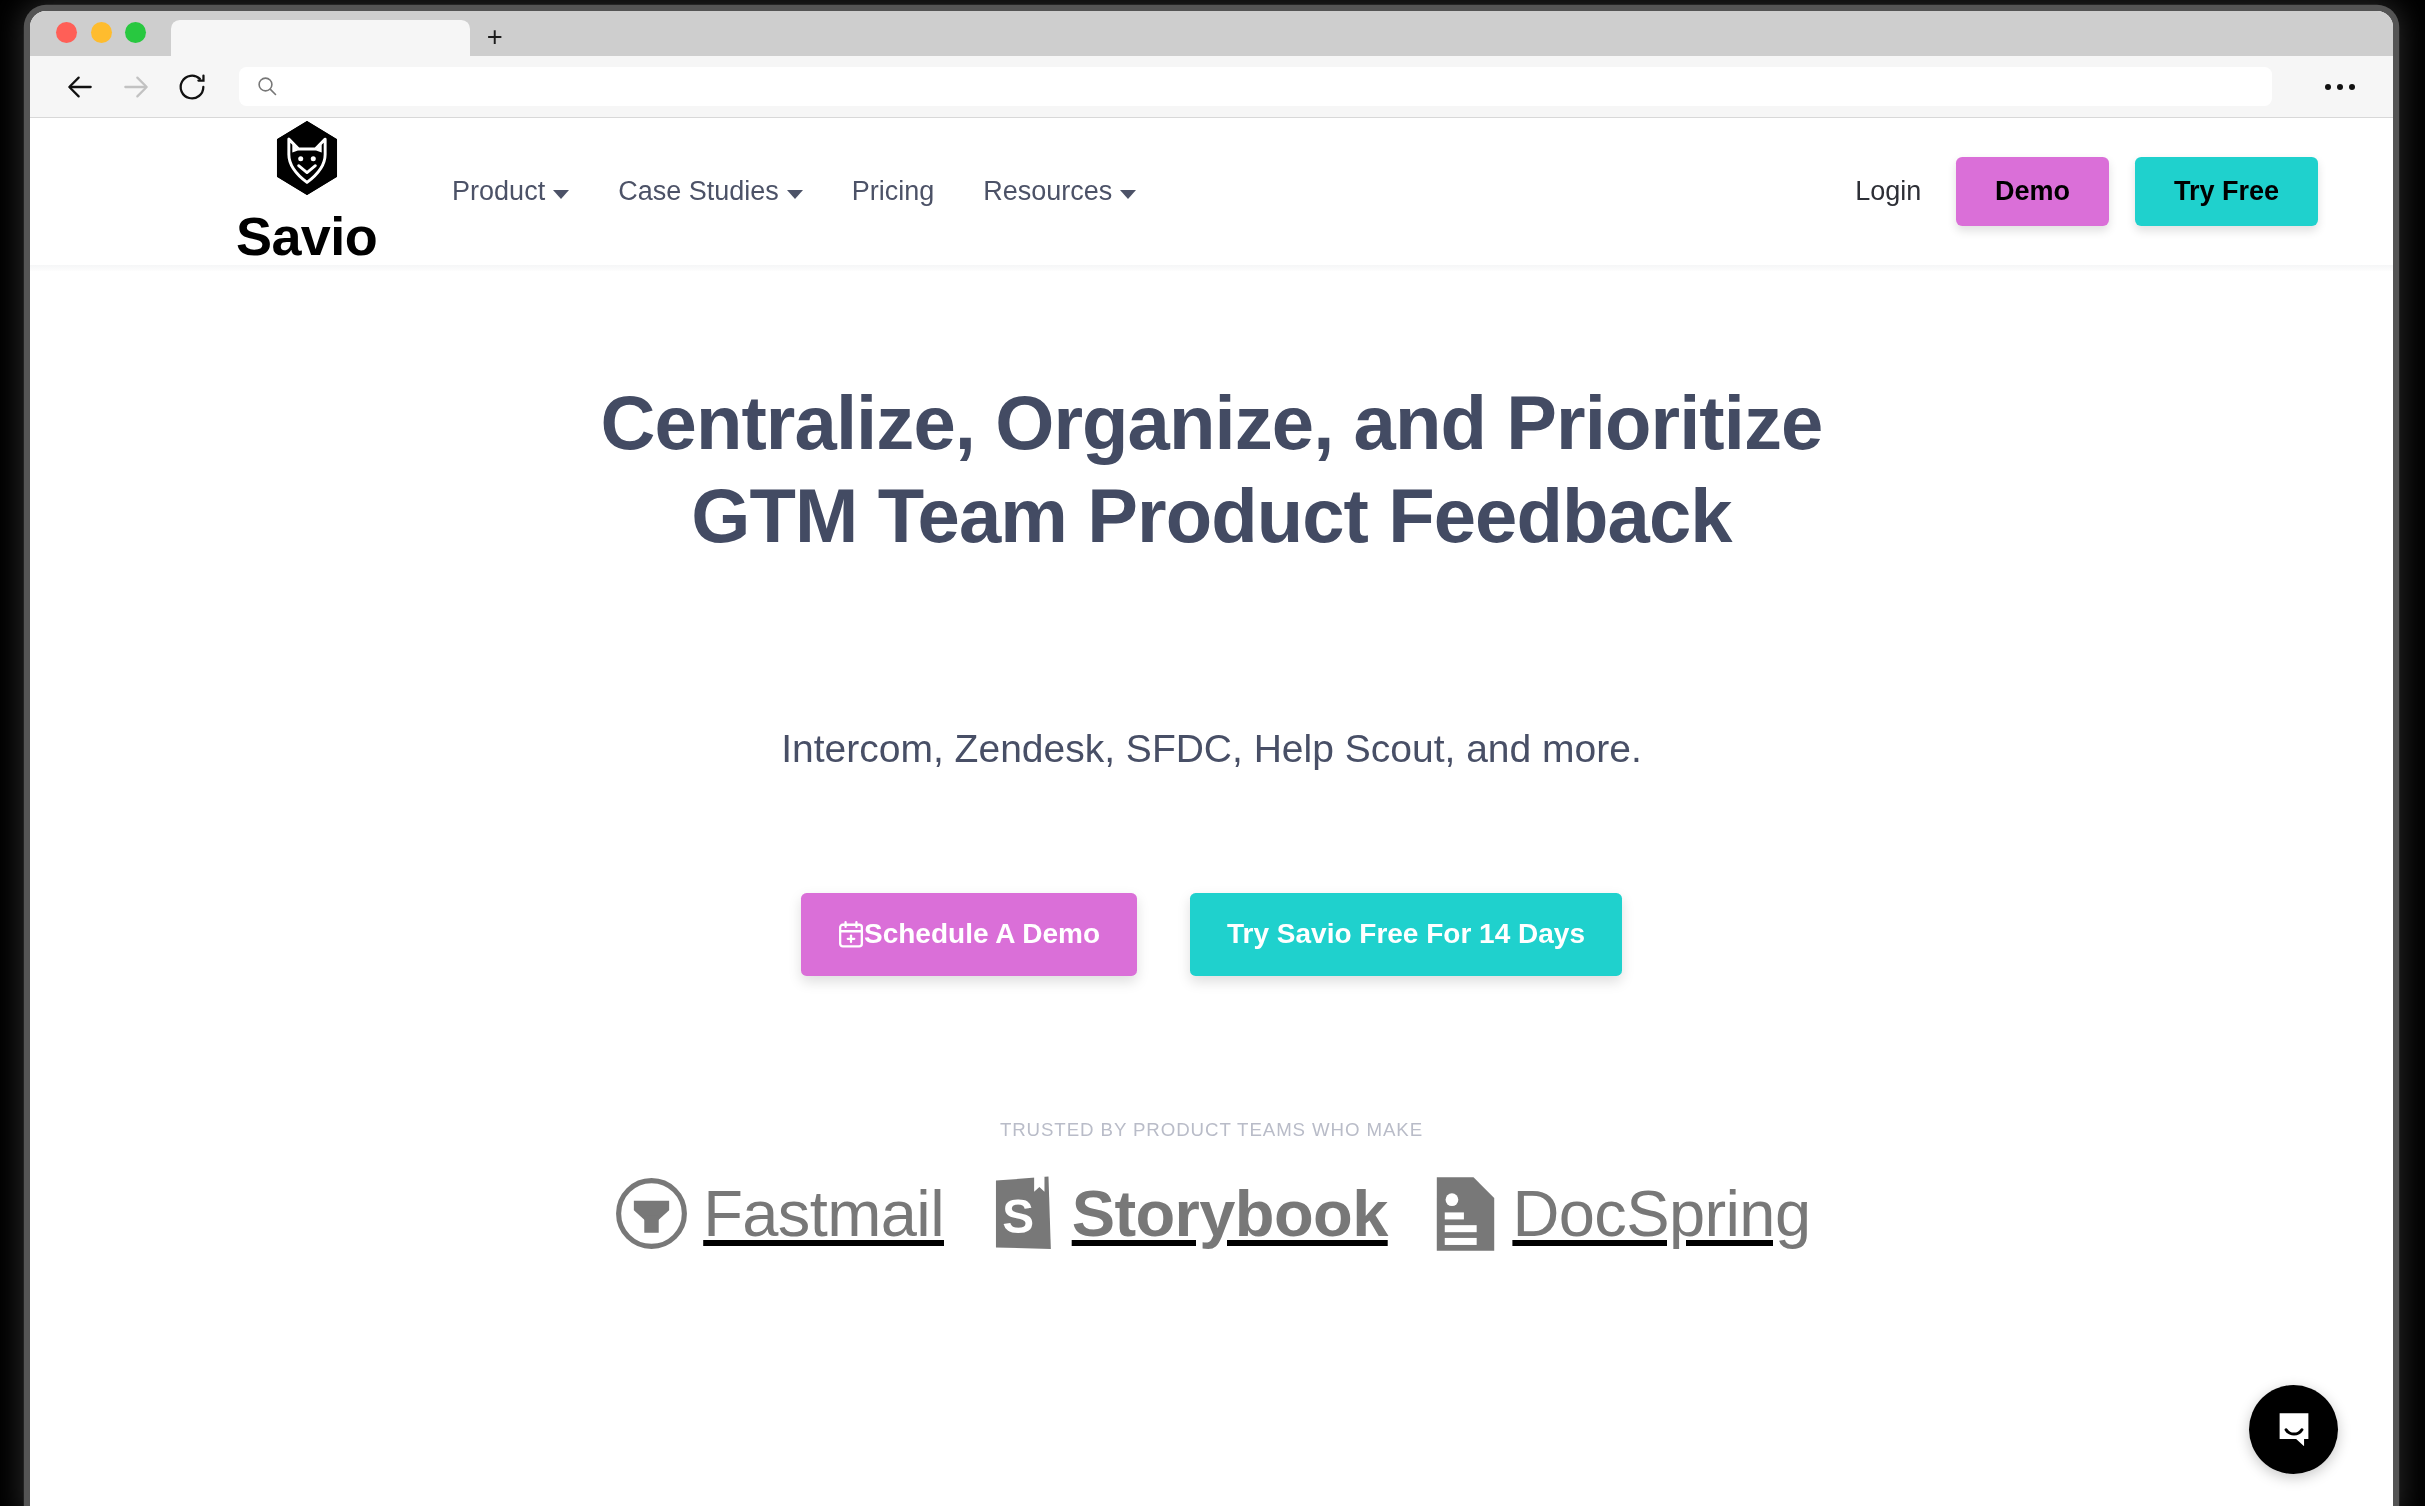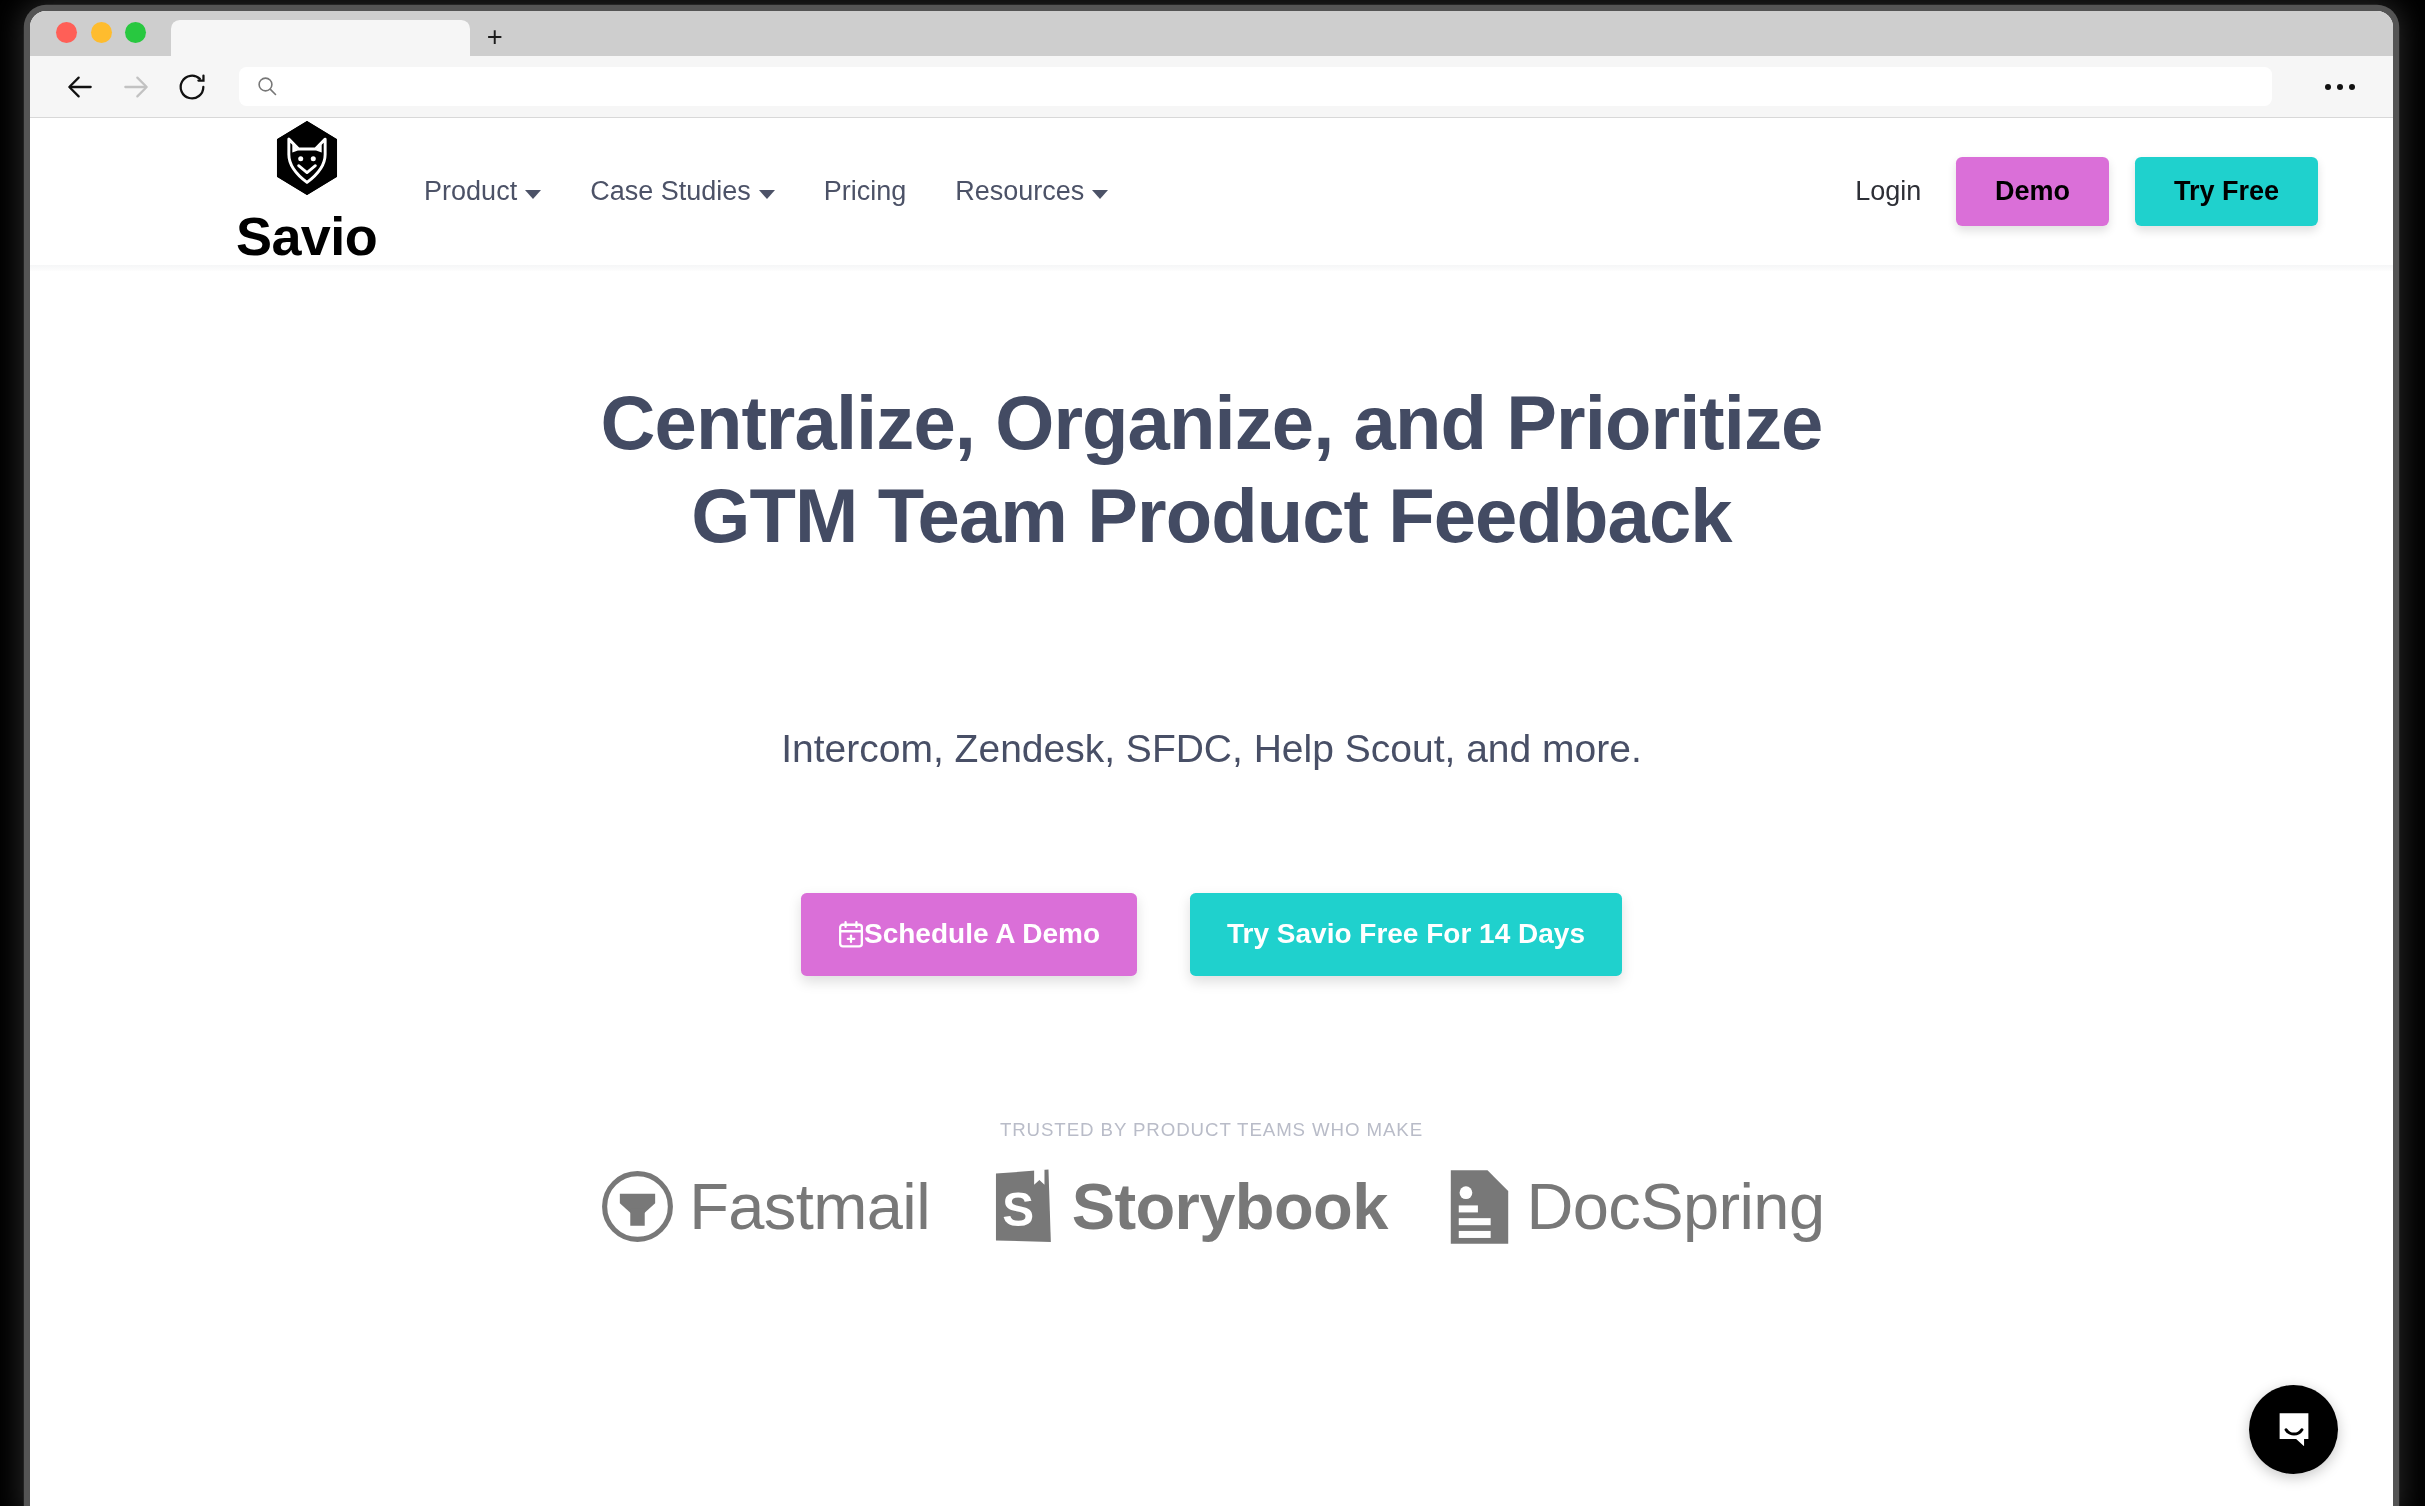--- a/index.html
+++ b/index.html
@@ -141,21 +141,21 @@
     font-weight: 700;
     color: #000000;
     letter-spacing: -0.6px;
     line-height: 1;
   }
 
   #main-nav {
     display: flex;
     align-items: center;
     gap: 49px;
-    margin-left: 47px;
+    margin-left: 75px;
   }
   .nav-link {
     display: inline-flex;
     align-items: center;
     gap: 8px;
     font-size: 27px;
     color: #4c5267;
     text-decoration: none;
     white-space: nowrap;
   }
@@ -255,25 +255,26 @@
     margin-top: 143px;
     text-align: center;
   }
   #trusted-label {
     font-size: 18.7px;
     letter-spacing: 0.9px;
     color: #b9bcc8;
     font-weight: 400;
   }
   #logo-row {
-    margin-top: 26px;
-    display: flex;
-    align-items: center;
-    justify-content: center;
-    gap: 58px;
+    margin-top: 33px;
+    display: flex;
+    align-items: center;
+    justify-content: center;
+    gap: 44px;
+    text-decoration: underline;
   }
   .client-logo {
     display: flex;
     align-items: center;
     gap: 13.7px;
     color: #787878;
   }
   .client-name {
     font-size: 65px;
     font-weight: 400;

